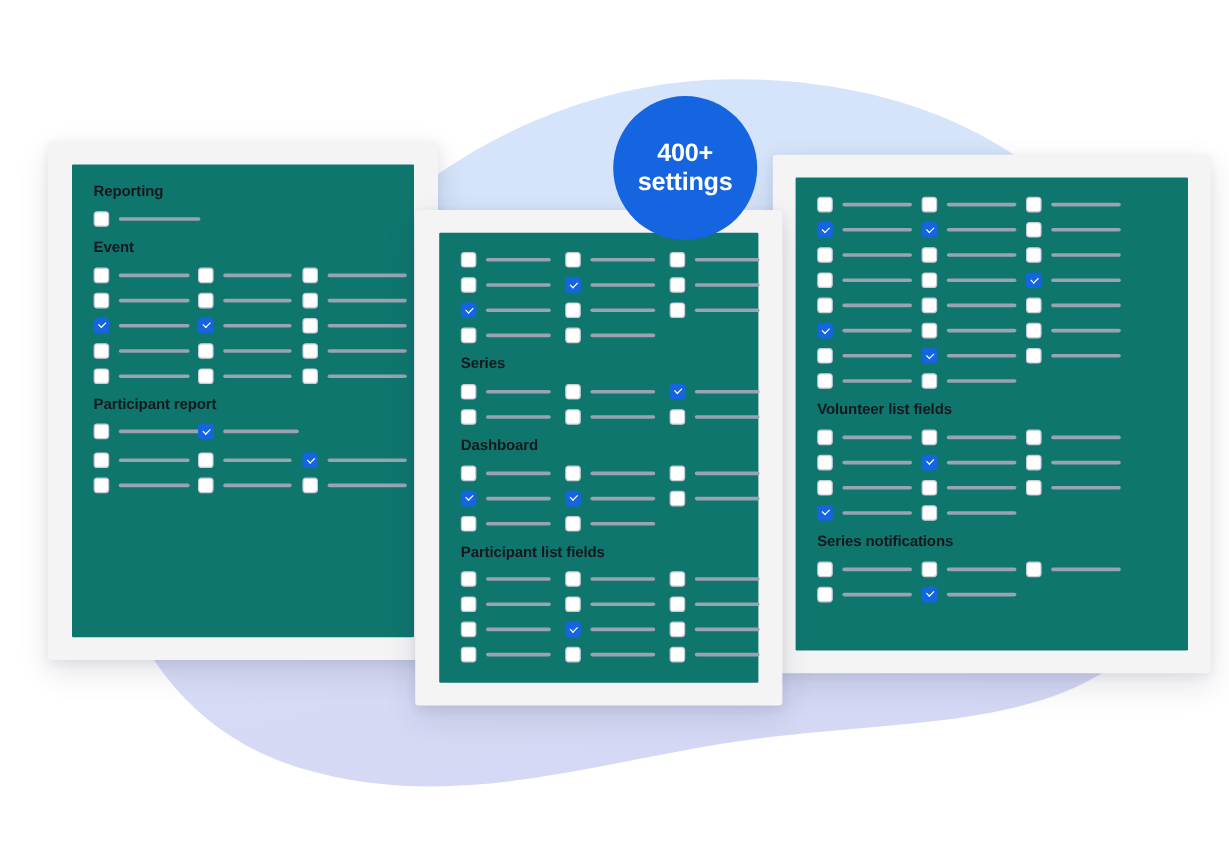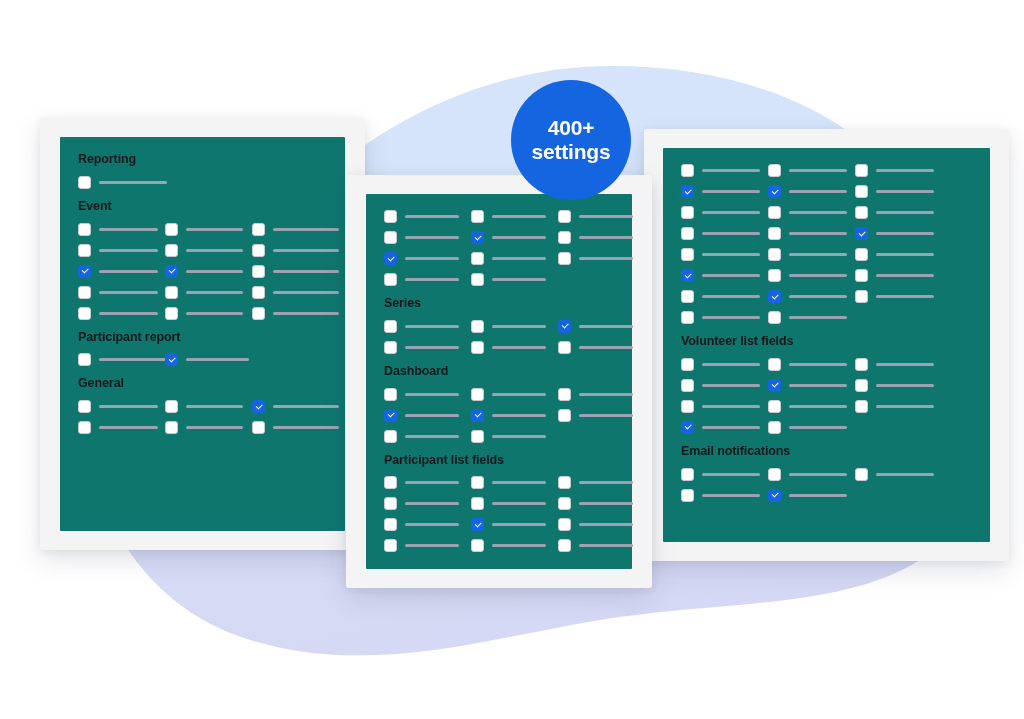--- a/index.html
+++ b/index.html
@@ -261,21 +261,20 @@
                   <span class="bar" style="width: 68px;"></span>
                 </div>
                 <div class="cell col1">
                   <span class="chk on"></span>
                   <span class="bar" style="width: 63px;"></span>
                 </div>
               </div>
             </div>
           </div>
           <div class="section">
-            <div class="section-title">General</div>
             <div class="rows">
               <div class="row">
                 <div class="cell col0">
                   <span class="chk"></span>
                   <span class="bar" style="width: 59px;"></span>
                 </div>
                 <div class="cell col1">
                   <span class="chk"></span>
                   <span class="bar" style="width: 57px;"></span>
                 </div>
@@ -470,21 +469,21 @@
                   <span class="bar" style="width: 58px;"></span>
                 </div>
                 <div class="cell col1">
                   <span class="chk"></span>
                   <span class="bar" style="width: 58px;"></span>
                 </div>
               </div>
             </div>
           </div>
           <div class="section">
-            <div class="section-title">Email notifications</div>
+            <div class="section-title">Series notifications</div>
             <div class="rows">
               <div class="row">
                 <div class="cell col0">
                   <span class="chk"></span>
                   <span class="bar" style="width: 58px;"></span>
                 </div>
                 <div class="cell col1">
                   <span class="chk"></span>
                   <span class="bar" style="width: 58px;"></span>
                 </div>

